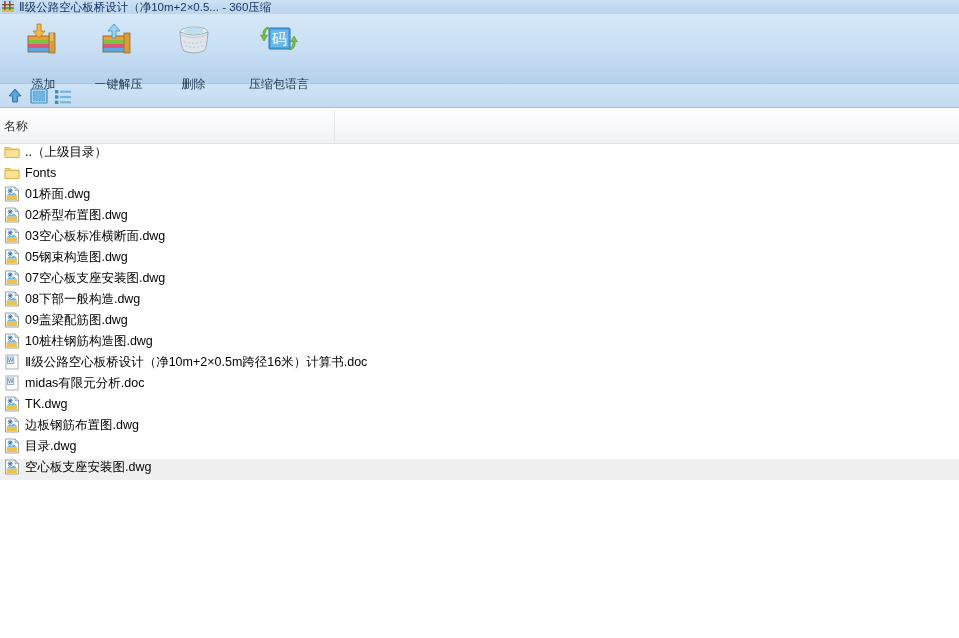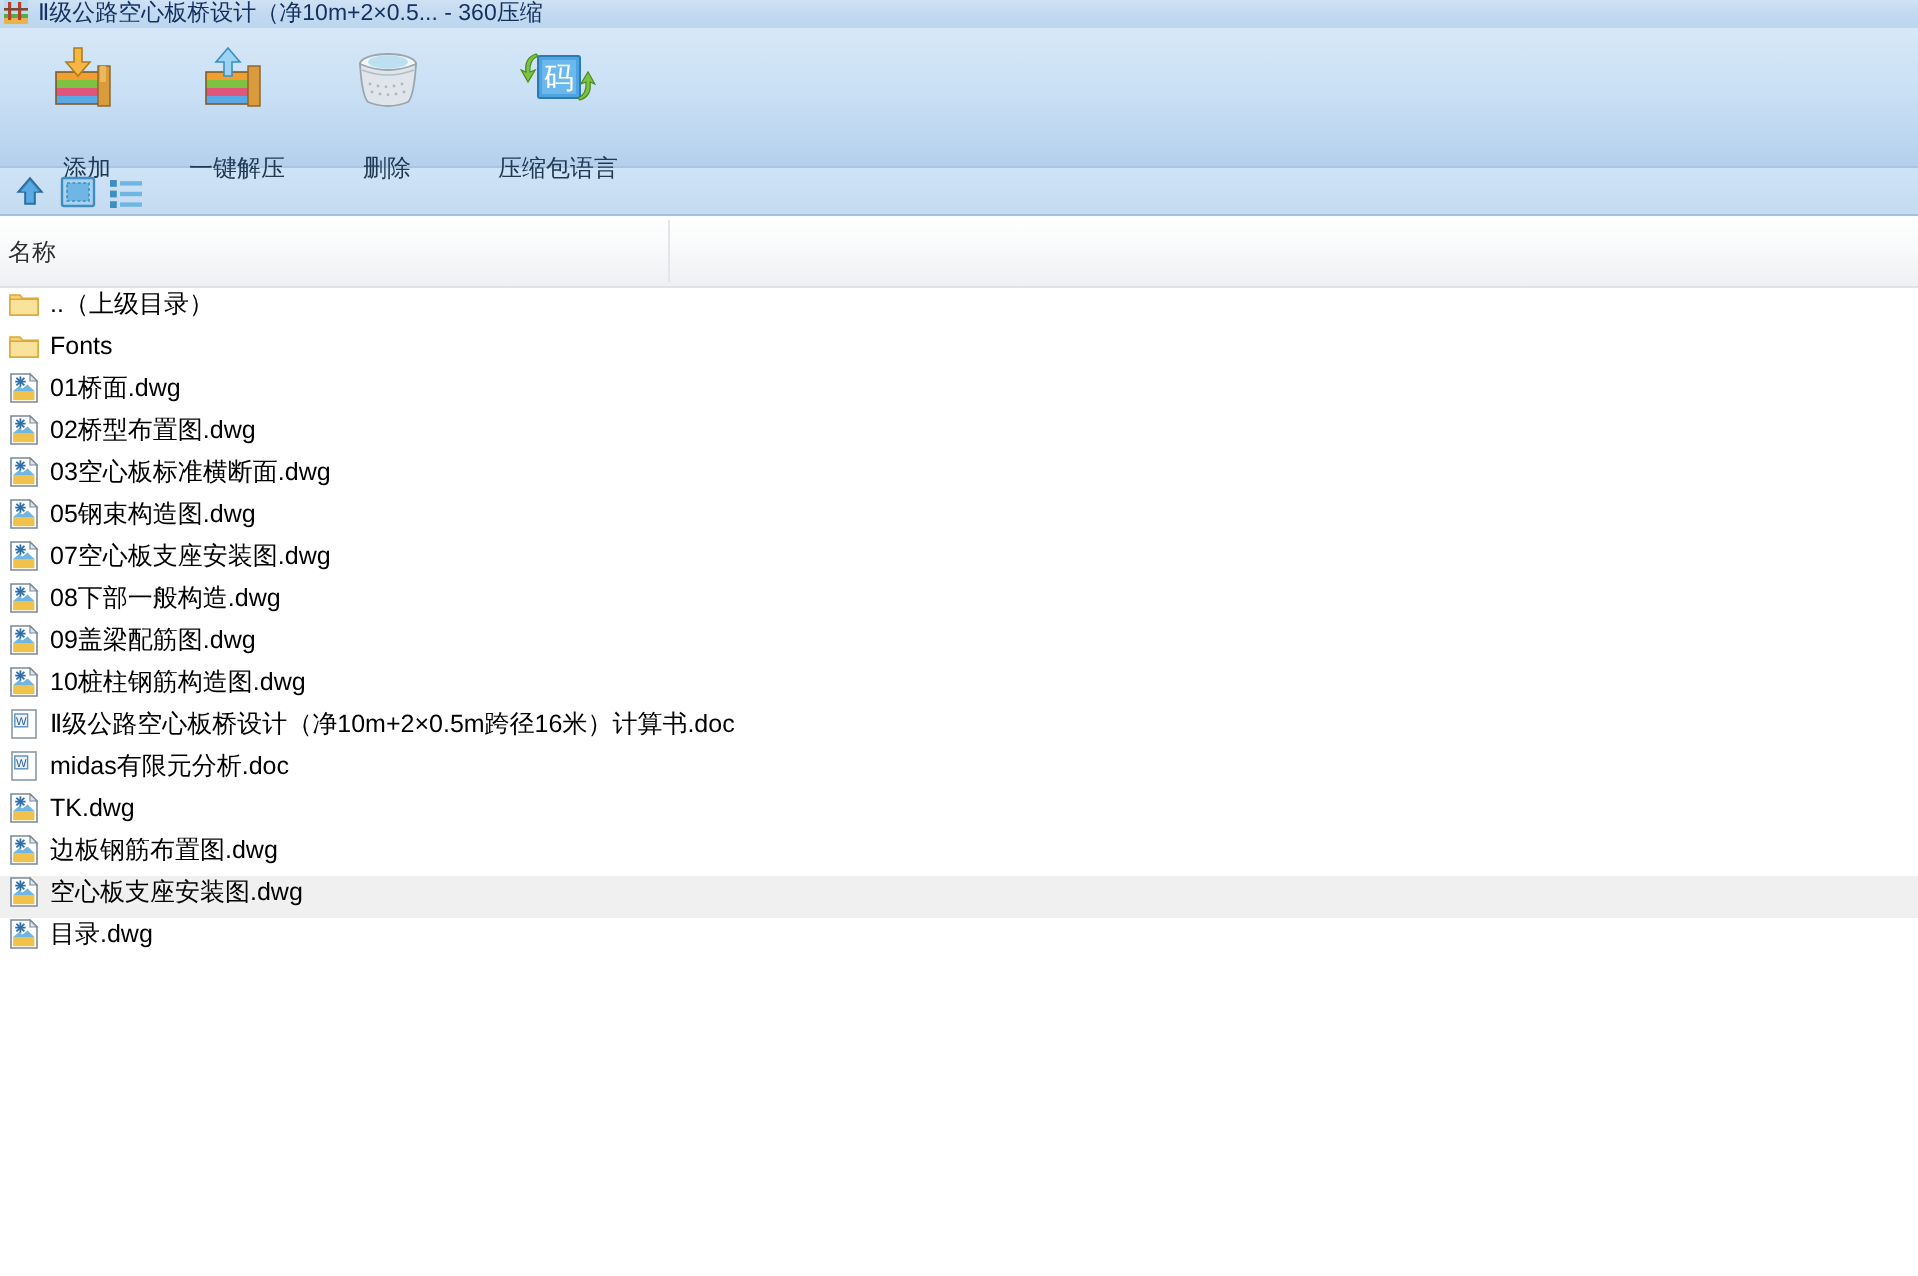--- a/index.html
+++ b/index.html
@@ -511,47 +511,47 @@
           <g stroke="#2f6fa8" stroke-width="0.9" fill="none">
             <line x1="6.2" y1="2.2" x2="6.2" y2="7.4"></line>
             <line x1="3.6" y1="4.8" x2="8.8" y2="4.8"></line>
             <line x1="4.2" y1="2.9" x2="8.2" y2="6.7"></line>
             <line x1="8.2" y1="2.9" x2="4.2" y2="6.7"></line>
           </g>
         </svg>
       </span>
       <span class="row-name">边板钢筋布置图.dwg</span>
     </div>
+    <div class="row">
+      <span class="row-icon">
+        <svg class="icon-svg" viewBox="0 0 16 16">
+          <path d="M1.5 1 h9.5 l3.5 3.5 v10.5 h-13 z" fill="#ffffff" stroke="#7a8a99" stroke-width="0.8"></path>
+          <path d="M11 1 v3.5 h3.5 z" fill="#dfe8f0" stroke="#7a8a99" stroke-width="0.6"></path>
+          <rect x="2.6" y="9.5" width="10.6" height="4.6" fill="#f0c14b"></rect>
+          <path d="M2.6 9.5 h10.6 l-3.4 -3.2 l-2.6 2 l-1.6 -1.3 z" fill="#6fb6e4"></path>
+          <g stroke="#2f6fa8" stroke-width="0.9" fill="none">
+            <line x1="6.2" y1="2.2" x2="6.2" y2="7.4"></line>
+            <line x1="3.6" y1="4.8" x2="8.8" y2="4.8"></line>
+            <line x1="4.2" y1="2.9" x2="8.2" y2="6.7"></line>
+            <line x1="8.2" y1="2.9" x2="4.2" y2="6.7"></line>
+          </g>
+        </svg>
+      </span>
+      <span class="row-name">目录.dwg</span>
+    </div>
     <div class="row selected">
       <span class="row-icon">
         <svg class="icon-svg" viewBox="0 0 16 16">
           <path d="M1.5 1 h9.5 l3.5 3.5 v10.5 h-13 z" fill="#ffffff" stroke="#7a8a99" stroke-width="0.8"></path>
           <path d="M11 1 v3.5 h3.5 z" fill="#dfe8f0" stroke="#7a8a99" stroke-width="0.6"></path>
           <rect x="2.6" y="9.5" width="10.6" height="4.6" fill="#f0c14b"></rect>
           <path d="M2.6 9.5 h10.6 l-3.4 -3.2 l-2.6 2 l-1.6 -1.3 z" fill="#6fb6e4"></path>
           <g stroke="#2f6fa8" stroke-width="0.9" fill="none">
             <line x1="6.2" y1="2.2" x2="6.2" y2="7.4"></line>
             <line x1="3.6" y1="4.8" x2="8.8" y2="4.8"></line>
             <line x1="4.2" y1="2.9" x2="8.2" y2="6.7"></line>
             <line x1="8.2" y1="2.9" x2="4.2" y2="6.7"></line>
           </g>
         </svg>
       </span>
       <span class="row-name">空心板支座安装图.dwg</span>
     </div>
-    <div class="row">
-      <span class="row-icon">
-        <svg class="icon-svg" viewBox="0 0 16 16">
-          <path d="M1.5 1 h9.5 l3.5 3.5 v10.5 h-13 z" fill="#ffffff" stroke="#7a8a99" stroke-width="0.8"></path>
-          <path d="M11 1 v3.5 h3.5 z" fill="#dfe8f0" stroke="#7a8a99" stroke-width="0.6"></path>
-          <rect x="2.6" y="9.5" width="10.6" height="4.6" fill="#f0c14b"></rect>
-          <path d="M2.6 9.5 h10.6 l-3.4 -3.2 l-2.6 2 l-1.6 -1.3 z" fill="#6fb6e4"></path>
-          <g stroke="#2f6fa8" stroke-width="0.9" fill="none">
-            <line x1="6.2" y1="2.2" x2="6.2" y2="7.4"></line>
-            <line x1="3.6" y1="4.8" x2="8.8" y2="4.8"></line>
-            <line x1="4.2" y1="2.9" x2="8.2" y2="6.7"></line>
-            <line x1="8.2" y1="2.9" x2="4.2" y2="6.7"></line>
-          </g>
-        </svg>
-      </span>
-      <span class="row-name">目录.dwg</span>
-    </div>
   </div>
 
 </body></html>

